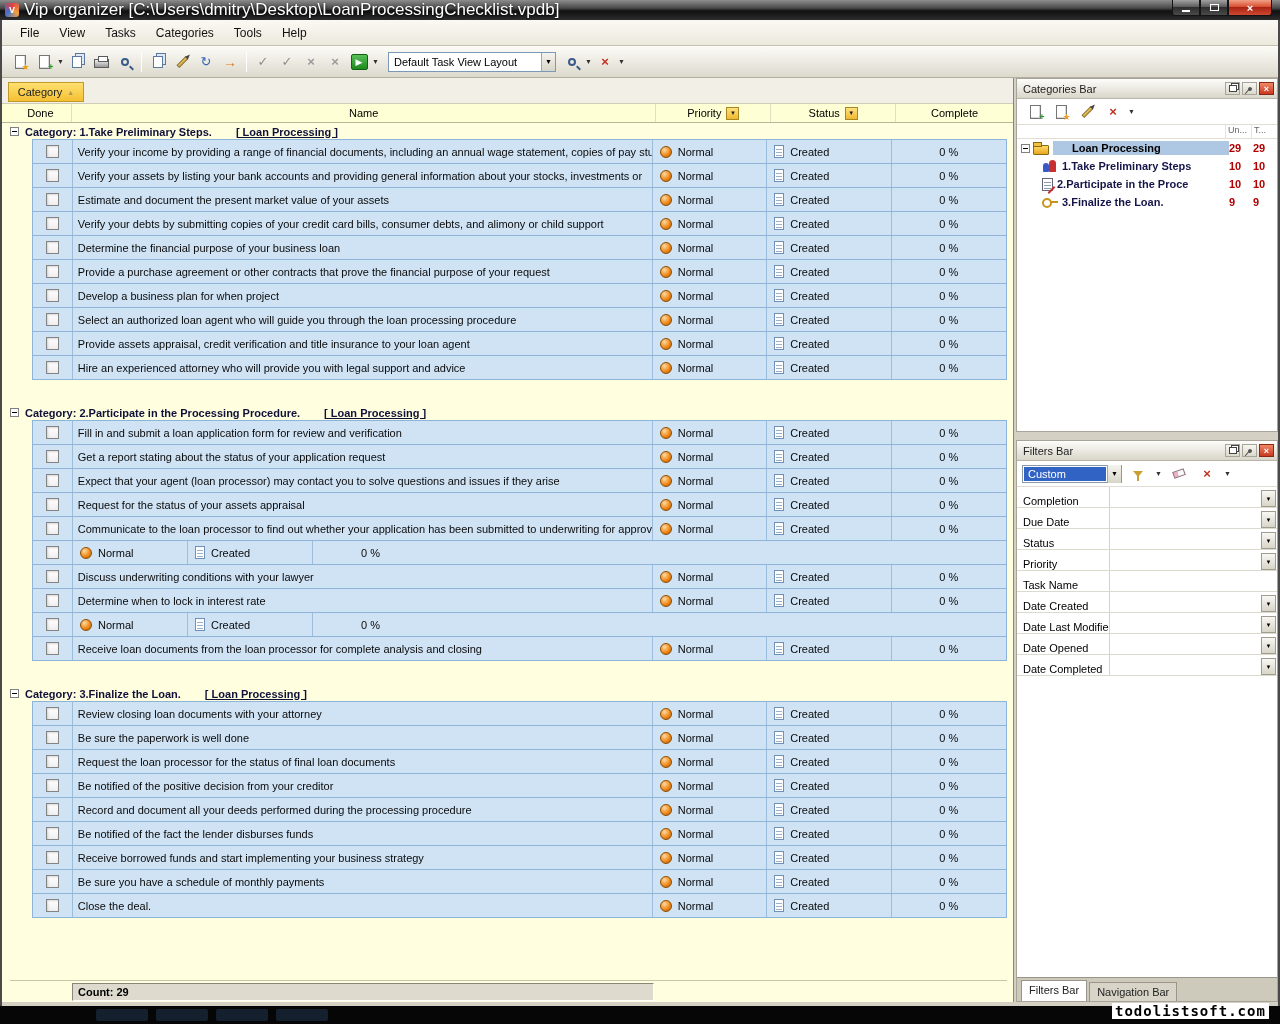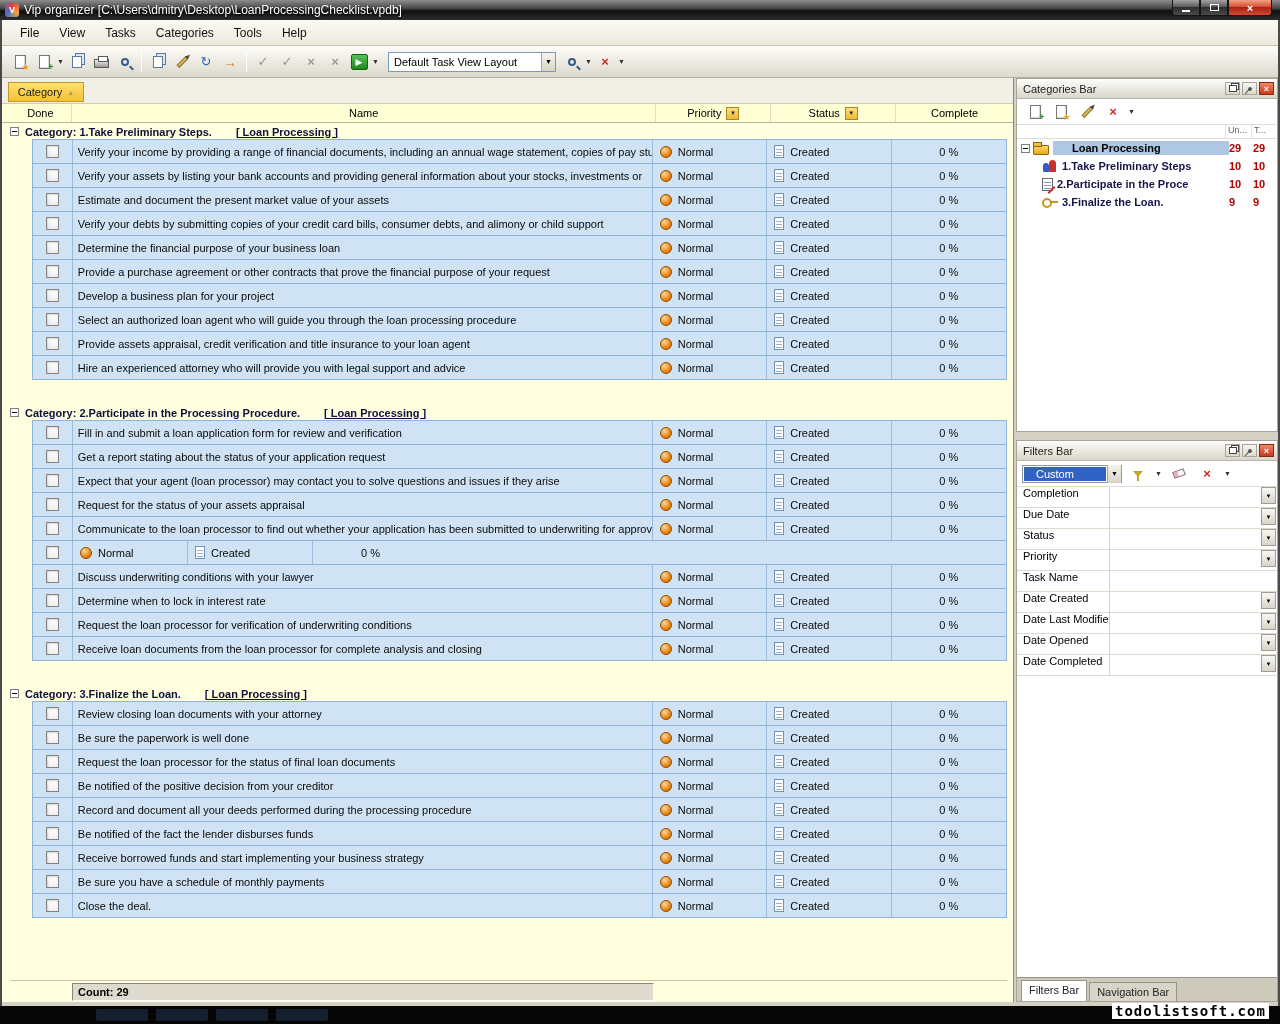--- a/index.html
+++ b/index.html
@@ -8,21 +8,21 @@
   .app { position:relative; width:1280px; height:1024px; background:#d4d0c4;
          box-shadow: inset 2px 0 0 #4a4a4a, inset -2px 0 0 #4a4a4a; }
 
   
   .titlebar { position:absolute; left:0; top:0; width:1280px; height:20px;
     background:linear-gradient(#8d8d8d,#4a4a4a 40%,#101010 55%,#2d2d2d);
     color:#fff; display:flex; align-items:center; padding-left:5px; }
   .app-icon { width:14px; height:14px; border-radius:3px; margin-right:5px;
     background:conic-gradient(#e04040,#f0a040,#4070d0,#e04040);
     color:#fff; font-size:9px; font-weight:bold; display:flex; align-items:center; justify-content:center; }
-  .title-text { font-size:12px; text-shadow:0 1px 2px #000; white-space:nowrap; }
+  .title-text { font-size:17px; text-shadow:0 1px 2px #000; white-space:nowrap; }
   .win-btns { position:absolute; right:8px; top:0; display:flex; }
   .win-btn { height:16px; width:28px; border:1px solid #141414; border-top:none;
     background:linear-gradient(#a2a2a2,#5c5c5c 45%,#2e2e2e 50%,#4a4a4a);
     color:#fff; display:flex; align-items:center; justify-content:center; font-size:11px; }
   .win-btn.close { width:44px; border-radius:0 0 3px 0;
     background:linear-gradient(#f0a088,#d85030 45%,#a82414 50%,#d04830); font-weight:bold; }
   .win-btn.min { border-radius:0 0 0 3px; }
   .glyph-min { width:8px; height:2px; background:#fff; margin-top:6px; }
   .glyph-max { width:9px; height:7px; border:1px solid #fff; }
 
@@ -145,27 +145,27 @@
     background:#c83030; transform:rotate(-45deg); }
   .ti-key:before { content:""; position:absolute; left:0; top:3px; width:6px; height:6px;
     border:2px solid #c8951a; border-radius:50%; }
   .ti-key:after { content:""; position:absolute; left:9px; top:6px; width:7px; height:2px;
     background:#c8951a; box-shadow:4px 2px 0 -1px #c8951a, 6px 2px 0 -1px #c8951a; }
 
   .filters-panel { top:440px; height:562px; }
   .custom-row { height:26px; display:flex; align-items:center; padding-left:5px; gap:4px;
     border-bottom:1px solid #e0ded4; }
   .preset-combo { width:100px; height:18px; background:#fff; border:1px solid #8a98a8; display:flex; align-items:center; }
-  .preset-combo .v { flex:1; background:#3163c5; color:#fff; font-size:11px; padding:1px 12px; margin:1px; white-space:nowrap; overflow:hidden; }
+  .preset-combo .v { flex:1; background:#3163c5; color:#fff; font-size:11px; padding:1px 4px; margin:1px; white-space:nowrap; overflow:hidden; }
   .ic-funnel { width:0; height:0; border-left:5px solid transparent; border-right:5px solid transparent;
     border-top:6px solid #caa030; position:relative; }
   .ic-funnel:after { content:""; position:absolute; left:-1px; top:-2px; width:2px; height:6px; background:#caa030; }
   .ic-eraser { width:12px; height:7px; background:linear-gradient(90deg,#f0b0c0 40%,#f8f8f8 40%);
     border:1px solid #8a6a7a; transform:rotate(-20deg); }
-  .filter-row { height:21px; display:flex; align-items:flex-start; border-bottom:1px solid #dcdacd; font-size:11px; }
+  .filter-row { height:21px; display:flex; align-items:flex-end; border-bottom:1px solid #dcdacd; font-size:11px; }
   .f-label { width:92px; padding-left:6px; white-space:nowrap; overflow:hidden; flex:none; }
   .f-value { flex:1; align-self:stretch; border-left:1px solid #d4d2c4; }
   .f-arrow { width:15px; height:17px; margin-right:1px; background:linear-gradient(#f8f7f3,#d8d5c8);
     border:1px solid #a09d90; display:flex; align-items:center; justify-content:center; font-size:6px; flex:none; }
   .tabs-strip { position:absolute; left:0; right:0; bottom:0; height:24px; background:#cdc9bb;
     border-top:1px solid #989488; display:flex; align-items:flex-end; padding-left:4px; }
   .tab { height:19px; padding:3px 7px 0; font-size:11px; border:1px solid #989488; border-bottom:none;
     background:#d8d5c8; margin-right:2px; color:#222; }
   .tab.active { background:#fff; height:21px; }
 
@@ -407,21 +407,21 @@
     </div>
     <div class="c-complete">
       <span class="t-complete">0 %</span>
     </div>
   </div>
           <div class="trow">
     <div class="c-done">
       <span class="checkbox"></span>
     </div>
     <div class="c-name">
-      <span class="t-name">Develop a business plan for your project</span>
+      <span class="t-name">Develop a business plan for when project</span>
     </div>
     <div class="c-priority">
       <span class="prio-ball"></span>
       <span class="t-priority">Normal</span>
     </div>
     <div class="c-status">
       <span class="status-ic"></span>
       <span class="t-status">Created</span>
     </div>
     <div class="c-complete">
@@ -636,23 +636,20 @@
       <span class="status-ic"></span>
       <span class="t-status">Created</span>
     </div>
     <div class="c-complete">
       <span class="t-complete">0 %</span>
     </div>
   </div>
           <div class="trow">
     <div class="c-done">
       <span class="checkbox"></span>
-    </div>
-    <div class="c-name">
-      <span class="t-name">Request the loan processor for verification of underwriting conditions</span>
     </div>
     <div class="c-priority">
       <span class="prio-ball"></span>
       <span class="t-priority">Normal</span>
     </div>
     <div class="c-status">
       <span class="status-ic"></span>
       <span class="t-status">Created</span>
     </div>
     <div class="c-complete">

